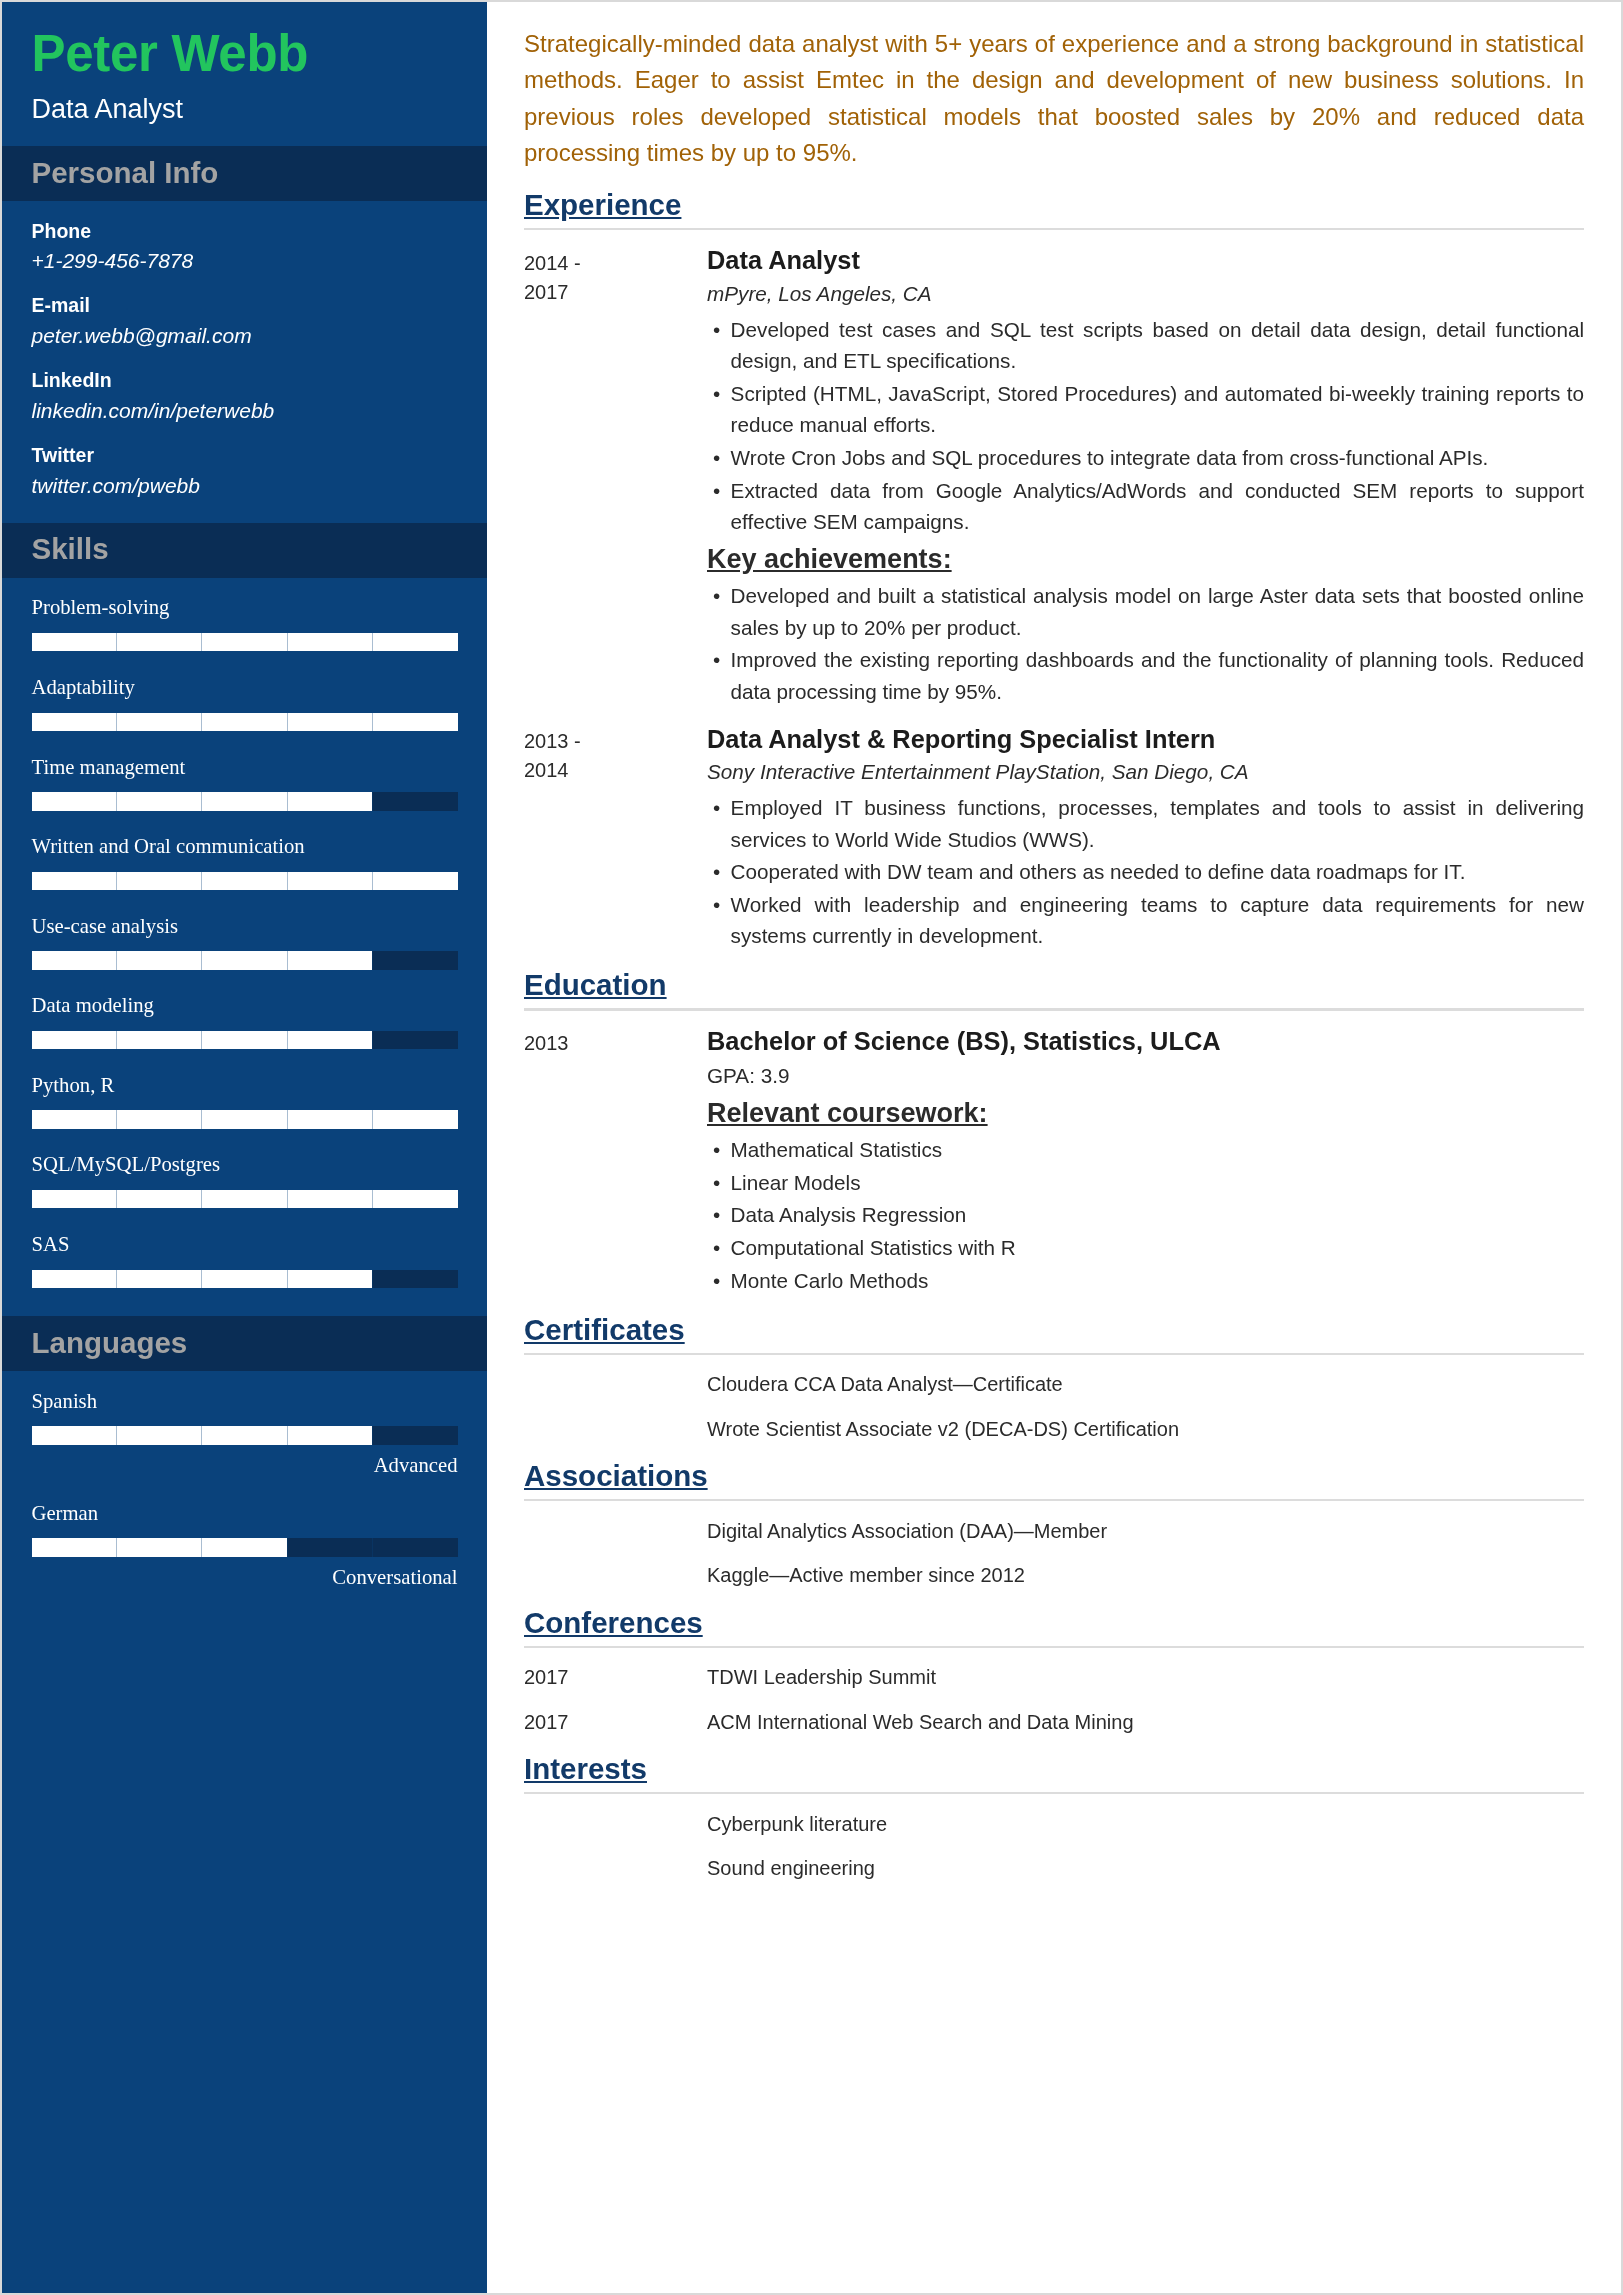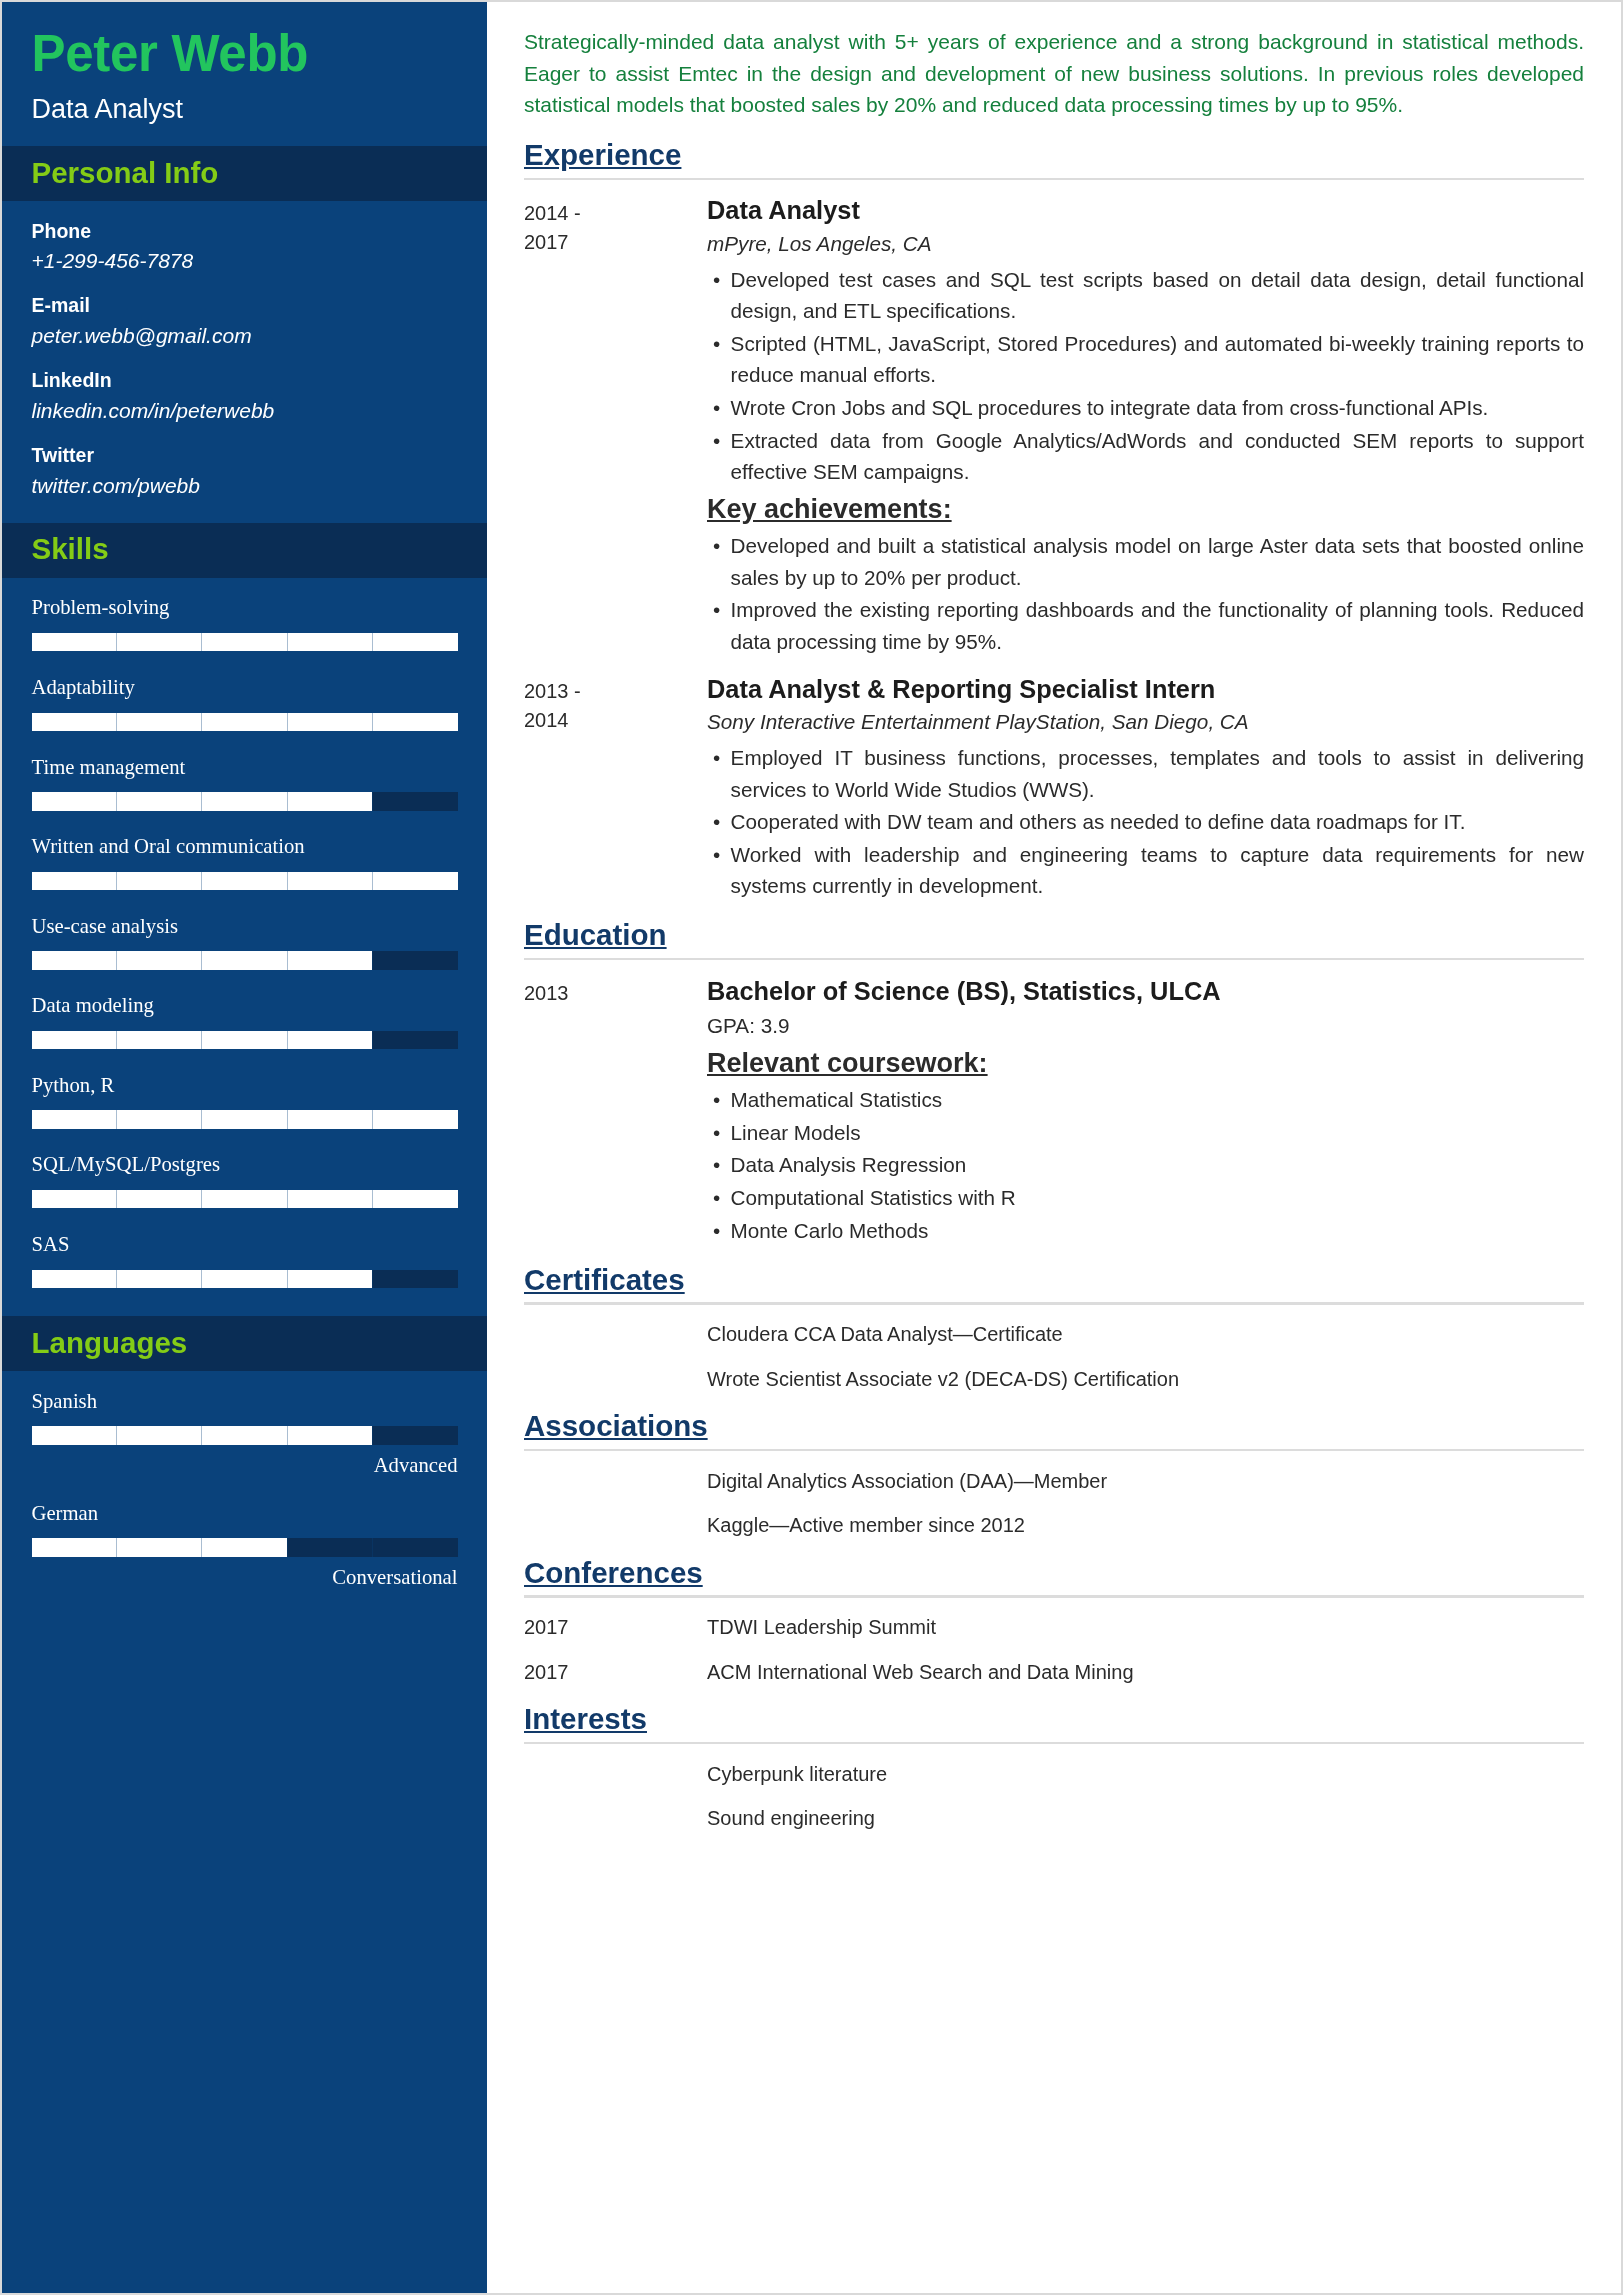--- a/index.html
+++ b/index.html
@@ -42,21 +42,21 @@
     line-height:1.1;
     margin:0;
     color:#ffffff;
   }
   .side-head{
     background:#0a2d55;
     padding:10.6px 29.5px 11.8px 29.5px;
     font-size:29.5px;
     font-weight:bold;
     line-height:1.1;
-    color:#84cc16;
+    color:#a3a3a3;
   }
   .side-body{ padding:17.7px 29.5px 4.7px 29.5px; }
 
   .contact-item{ margin-bottom:19px; }
   .contact-label{
     font-size:19.5px;
     font-weight:bold;
     line-height:1.25;
     margin-bottom:5.3px;
   }
@@ -103,25 +103,25 @@
 
   
   .main{
     flex:1 1 auto;
     box-sizing:border-box;
     padding:13px 37px 0 37px;
     color:#2b2b2b;
     min-width:0;
   }
   .summary{
-    font-size:21px;
+    font-size:24px;
     line-height:1.52;
     text-align:justify;
     margin:10.6px 0 16.5px 0;
-    color:#15803d;
+    color:#a16207;
   }
   .section{ margin-bottom:0; }
   .section-title{
     font-size:29.5px;
     font-weight:bold;
     color:#123a69;
     line-height:1.15;
     margin:0 0 5.9px 0;
     text-decoration:underline;
   }

